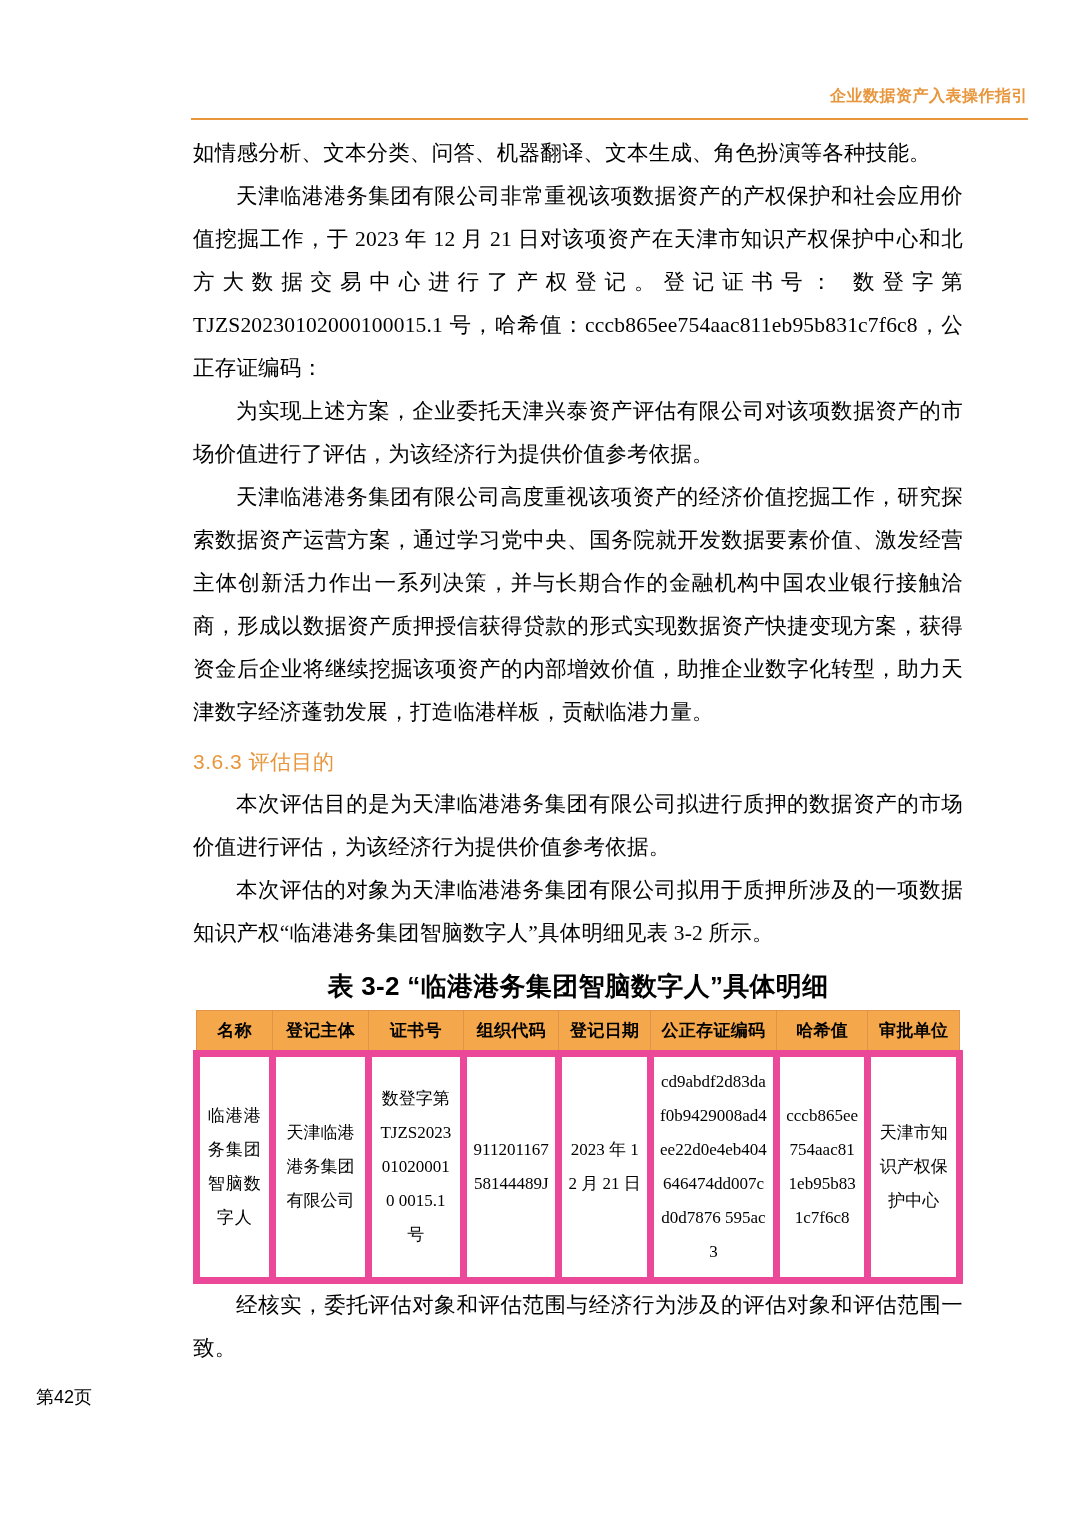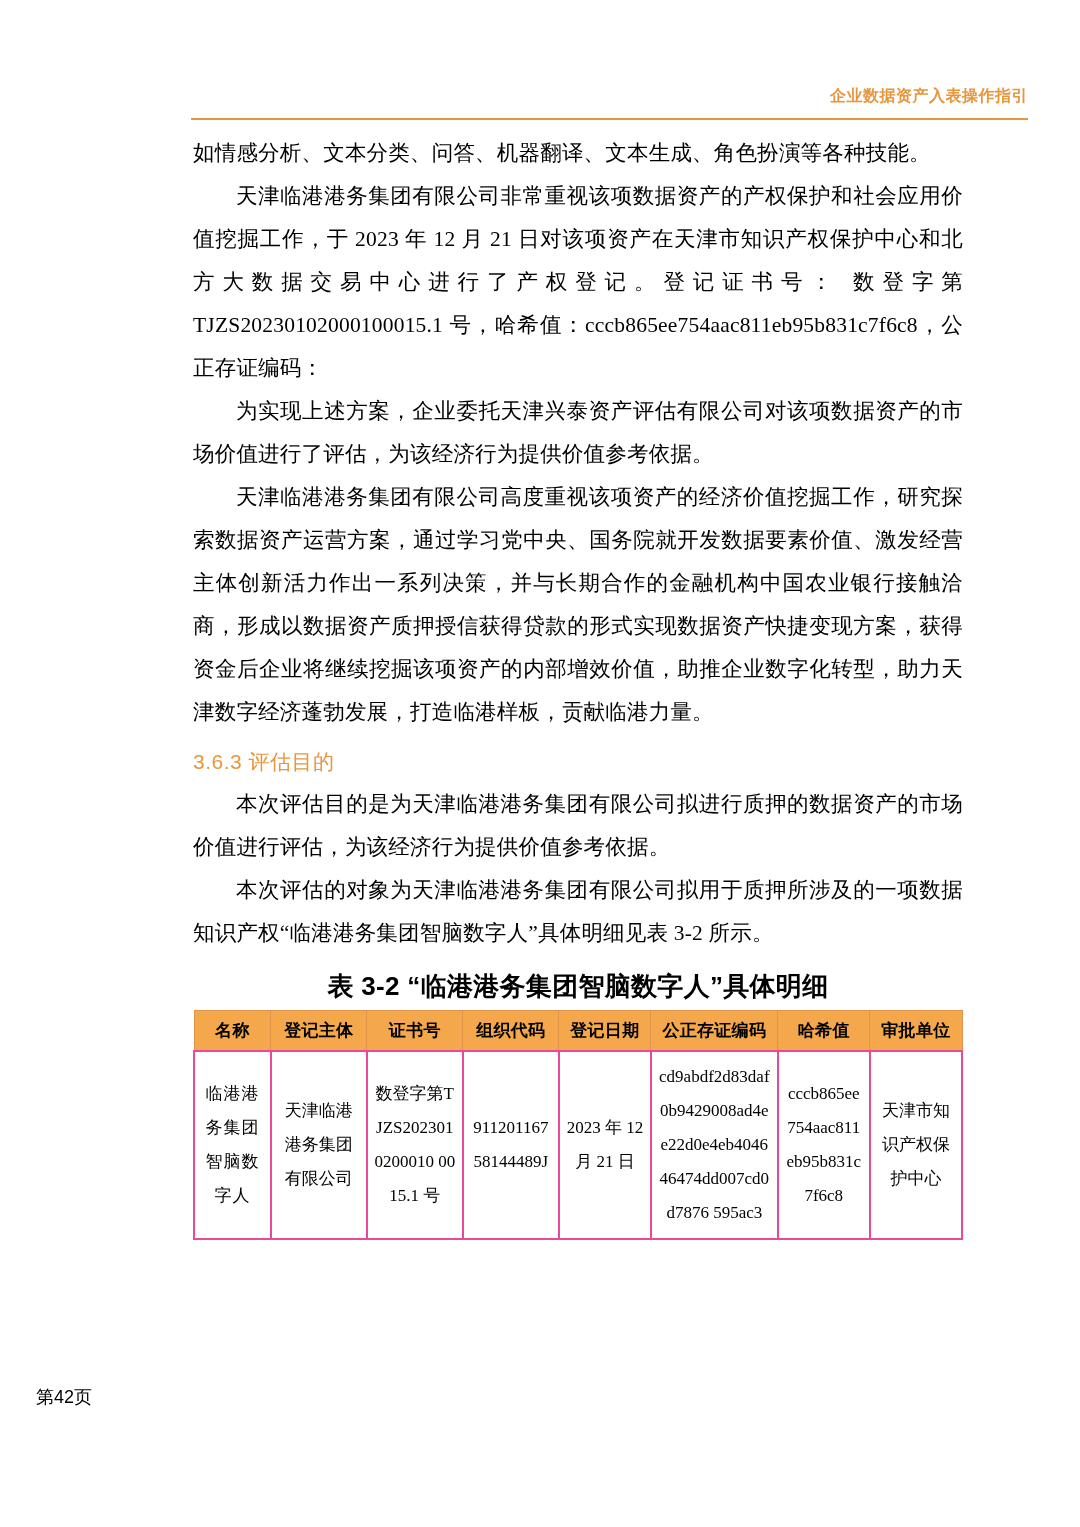--- a/index.html
+++ b/index.html
@@ -91,21 +91,21 @@
     color: #000000;
     font-family: "Liberation Sans", sans-serif;
     font-size: 17px;
     font-weight: bold;
     padding: 8px 2px;
     border: 1px solid #e0944a;
     text-align: center;
     letter-spacing: 0.3px;
   }
   table.detail-table td {
-    border: 2px solid #ec4899;
+    border: 7px solid #ec4899;
     font-size: 17px;
     line-height: 34px;
     padding: 8px 6px;
     text-align: center;
     vertical-align: middle;
     word-break: break-all;
   }
   td.name-cell {
     font-family: "Liberation Sans", sans-serif;
     font-weight: normal;
@@ -191,18 +191,19 @@
           <td>数登字第TJZS2023010200010 0015.1 号</td>
           <td>91120116758144489J</td>
           <td>2023 年 12 月 21 日</td>
           <td>cd9abdf2d83daf0b9429008ad4ee22d0e4eb404646474dd007cd0d7876 595ac3</td>
           <td>cccb865ee754aac811eb95b831c7f6c8</td>
           <td>天津市知识产权保护中心</td>
         </tr>
       </tbody>
     </table>
 
+    <p class="body-text indent after-table">经核实，委托评估对象和评估范围与经济行为涉及的评估对象和评估范围一致。</p>
 
   </div>
 
   <div class="page-number">第42页</div>
 
 </div>
 
 </body></html>

